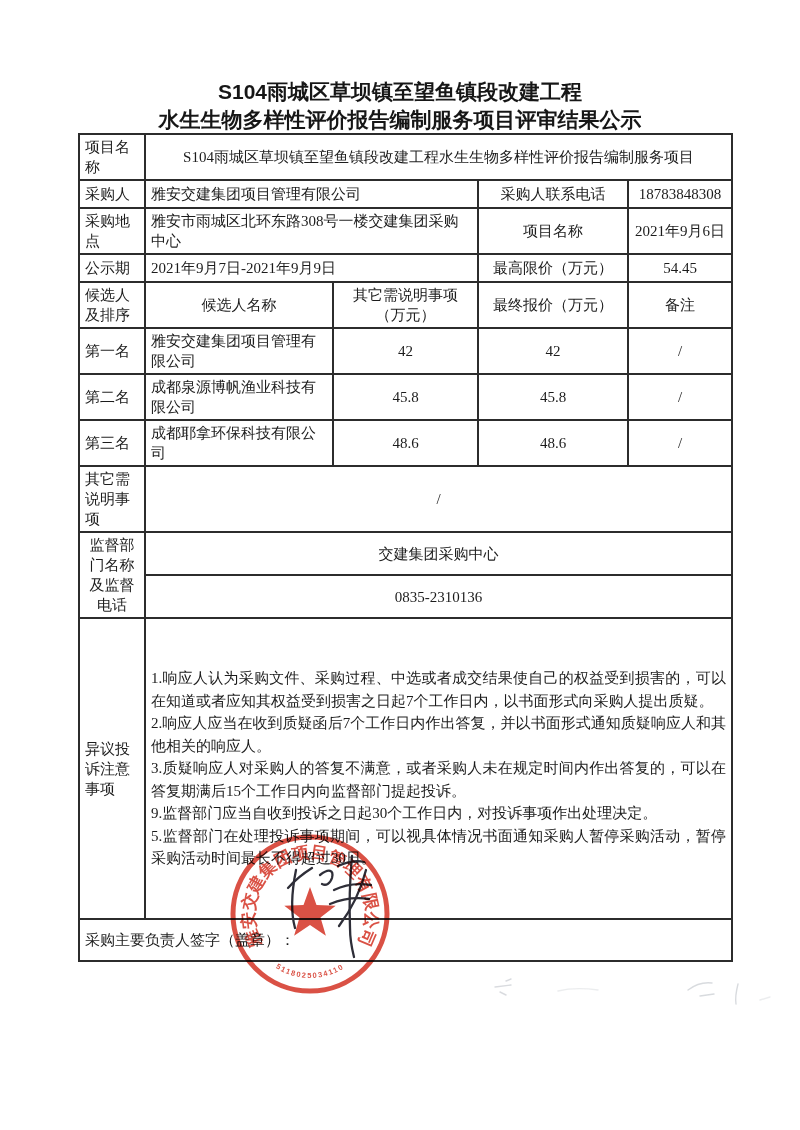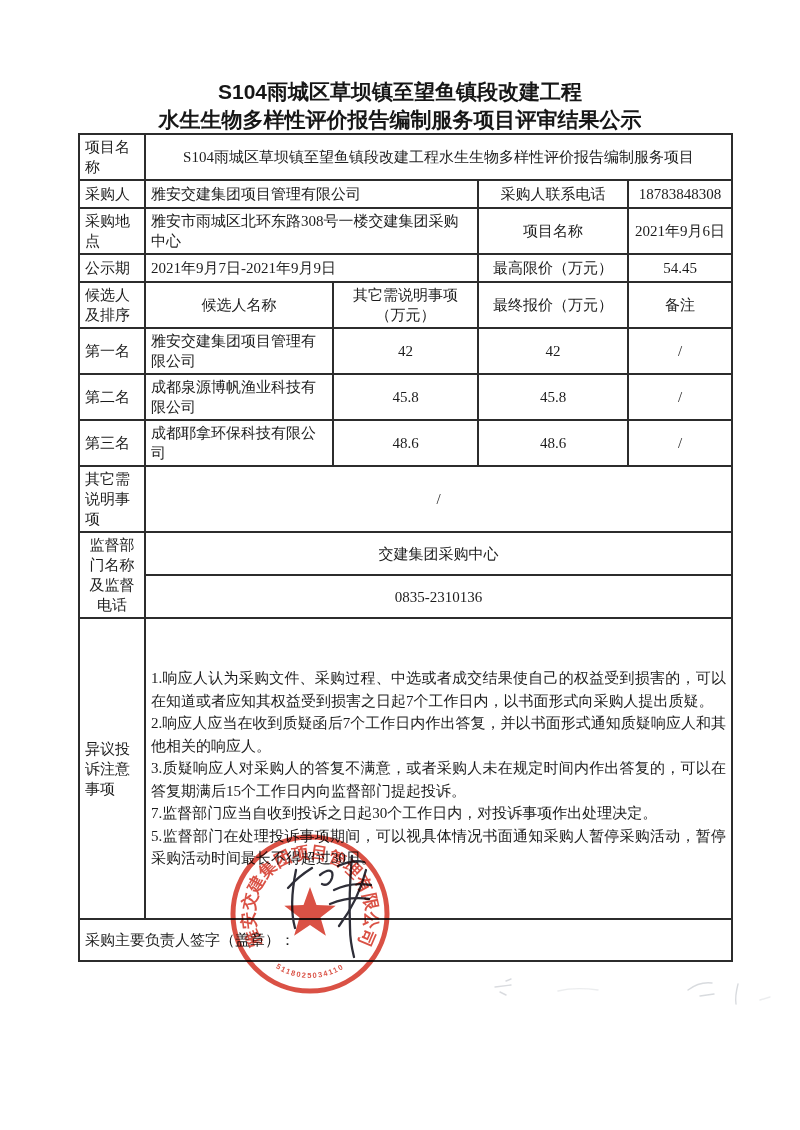--- a/index.html
+++ b/index.html
@@ -134,21 +134,21 @@
     </tr>
     <tr style="height:40px">
       <td class="ctr" colspan="4">0835-2310136</td>
     </tr>
     <tr style="height:301px">
       <td class="lbl">异议投诉注意事项</td>
       <td class="para" colspan="4">
         <div>1.响应人认为采购文件、采购过程、中选或者成交结果使自己的权益受到损害的，可以在知道或者应知其权益受到损害之日起7个工作日内，以书面形式向采购人提出质疑。</div>
         <div>2.响应人应当在收到质疑函后7个工作日内作出答复，并以书面形式通知质疑响应人和其他相关的响应人。</div>
         <div>3.质疑响应人对采购人的答复不满意，或者采购人未在规定时间内作出答复的，可以在答复期满后15个工作日内向监督部门提起投诉。</div>
-        <div>7.监督部门应当自收到投诉之日起30个工作日内，对投诉事项作出处理决定。</div>
+        <div>9.监督部门应当自收到投诉之日起30个工作日内，对投诉事项作出处理决定。</div>
         <div>5.监督部门在处理投诉事项期间，可以视具体情况书面通知采购人暂停采购活动，暂停采购活动时间最长不得超过30日。</div>
       </td>
     </tr>
     <tr style="height:42px">
       <td class="sig" colspan="5">采购主要负责人签字（盖章）：</td>
     </tr>
   </tbody>
     </table>
 
   <svg class="autograph" viewBox="0 0 110 112">

